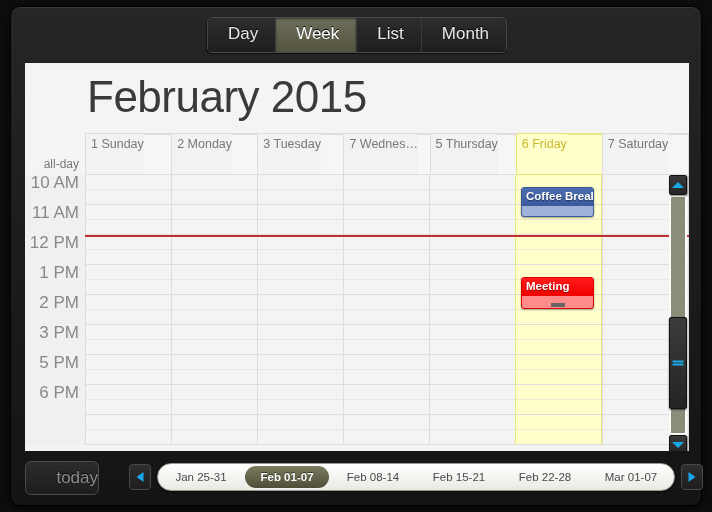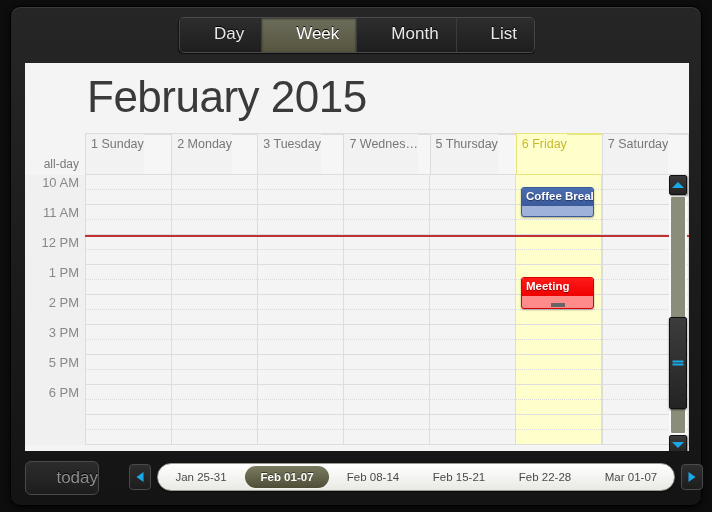--- a/index.html
+++ b/index.html
@@ -30,21 +30,21 @@
     position: absolute; left: 50%; top: 10px;
     transform: translateX(-50%);
     display: flex;
     border: 1px solid #4a4a4a;
     border-radius: 5px;
     overflow: hidden;
     background: #242424;
     box-shadow: 0 1px 1px rgba(0,0,0,.6);
   }
   .segbtn {
-    padding: 6px 17px 8px 34px;
+    padding: 6px 17px 8px 20px;
     font-size: 17px;
     color: #e9e9e9;
     background: linear-gradient(#2d2d2d, #1e1e1e);
     border-right: 1px solid #3f3f3f;
     text-shadow: 0 -1px 0 #000;
     cursor: pointer;
     line-height: 20px;
   }
   .segbtn:last-child { border-right: none; }
   .segbtn.on {
@@ -117,21 +117,21 @@
   #gridwrap {
     position: absolute; left: 0; top: 112px;
     width: 664px; height: 280px;
     background: #f4f4f4;
     overflow: hidden;
   }
   #grid { position: relative; width: 664px; display: flex; }
   #gutter { width: 60px; min-width: 60px; background: #f0f0f0; }
   .slot {
     height: 30px;
-    font-size: 13px;
+    font-size: 17px;
     color: #888;
     text-align: right;
     padding-right: 6px;
     line-height: 16px;
   }
   .cols { flex: 1; display: flex; position: relative; }
   .daycol {
     flex: 1 1 0;
     border-left: 1px solid #ddd;
     position: relative;
@@ -298,22 +298,22 @@
 </style>
 </head>
 <body>
 
 <div id="app">
 
   <div id="toolbar">
     <div id="viewseg">
         <div class="segbtn">Day</div>
         <div class="segbtn on">Week</div>
+        <div class="segbtn">List</div>
         <div class="segbtn">Month</div>
-        <div class="segbtn">List</div>
       </div>
   </div>
 
   <div id="cal">
 
     <div id="title">February 2015</div>
 
     <div id="headgrid">
       <div id="allday-lbl">all-day</div>
       <div id="dayheads" style="flex:1;display:flex;">

